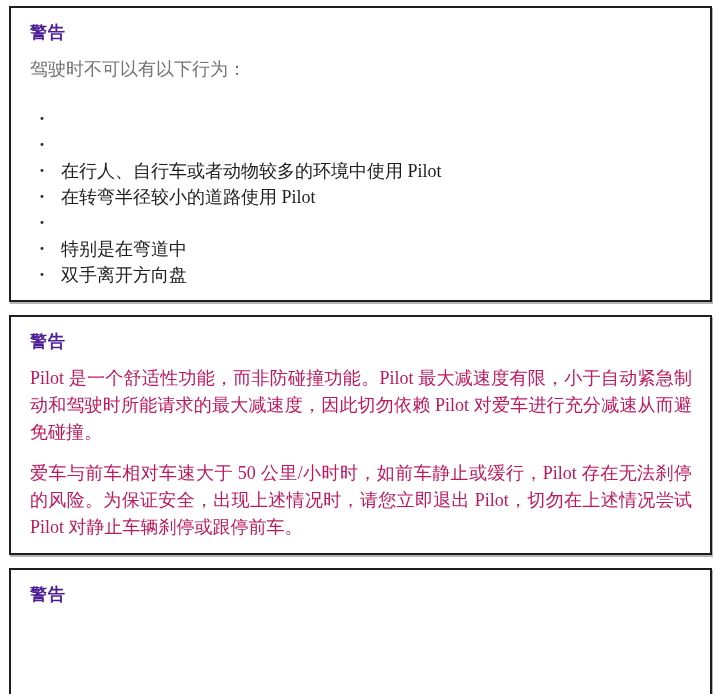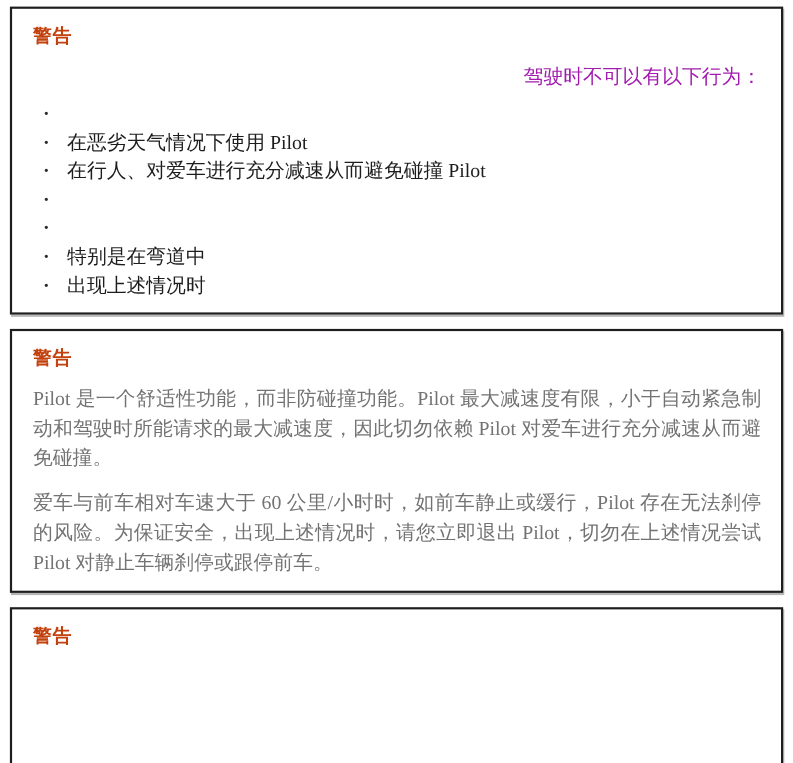--- a/index.html
+++ b/index.html
@@ -32,30 +32,29 @@
   }
   .warning-box:last-child { margin-bottom: 0; }
   .warning-box.box-1 { min-height: 269px; }
   .warning-box.box-2 { min-height: 199px; }
   .warning-box.box-3 { min-height: 179px; }
 
   .warning-title {
     font-family: Liberation Mono, monospace;
     font-size: 17px;
     font-weight: 700;
-    color: #c2410c;
+    color: #4c1d95;
     margin: 2px 0 12px 0;
     letter-spacing: 1px;
   }
   .warning-intro {
     font-size: 18px;
     line-height: 26px;
-    margin: 0 0 8px 0;
-    color: #a21caf;
-    text-align: right;
+    margin: 0 0 24px 0;
+    color: #737373;
   }
   .warning-list {
     list-style: none;
     margin: 4px 0 0 0;
     padding: 0;
   }
   .warning-list li {
     display: flex;
     align-items: flex-start;
     font-size: 18px;
@@ -68,65 +67,65 @@
     margin-left: 9px;
     text-align: left;
     font-weight: 700;
     color: #2a2a2a;
   }
   .warning-paragraph {
     font-size: 18px;
     line-height: 27px;
     margin: 0 0 14px 0;
     text-align: justify;
-    color: #737373;
+    color: #be185d;
   }
   .warning-paragraph:last-child { margin-bottom: 0; }
 </style>
 </head>
 <body>
 
 <div class="page">
 
   <section class="warning-box box-1">
     <h2 class="warning-title">警告</h2>
     <p class="warning-intro">驾驶时不可以有以下行为：</p>
     <ul class="warning-list">
       <li>
         <span class="bullet-dot">·</span>
       </li>
       <li>
         <span class="bullet-dot">·</span>
-        <span>在恶劣天气情况下使用 Pilot</span>
       </li>
       <li>
         <span class="bullet-dot">·</span>
-        <span>在行人、对爱车进行充分减速从而避免碰撞 Pilot</span>
+        <span>在行人、自行车或者动物较多的环境中使用 Pilot</span>
       </li>
       <li>
         <span class="bullet-dot">·</span>
+        <span>在转弯半径较小的道路使用 Pilot</span>
       </li>
       <li>
         <span class="bullet-dot">·</span>
       </li>
       <li>
         <span class="bullet-dot">·</span>
         <span>特别是在弯道中</span>
       </li>
       <li>
         <span class="bullet-dot">·</span>
-        <span>出现上述情况时</span>
+        <span>双手离开方向盘</span>
       </li>
     </ul>
   </section>
 
   <section class="warning-box box-2">
     <h2 class="warning-title">警告</h2>
     <p class="warning-paragraph">Pilot 是一个舒适性功能，而非防碰撞功能。Pilot 最大减速度有限，小于自动紧急制动和驾驶时所能请求的最大减速度，因此切勿依赖 Pilot 对爱车进行充分减速从而避免碰撞。</p>
-    <p class="warning-paragraph">爱车与前车相对车速大于 60 公里/小时时，如前车静止或缓行，Pilot 存在无法刹停的风险。为保证安全，出现上述情况时，请您立即退出 Pilot，切勿在上述情况尝试 Pilot 对静止车辆刹停或跟停前车。</p>
+    <p class="warning-paragraph">爱车与前车相对车速大于 50 公里/小时时，如前车静止或缓行，Pilot 存在无法刹停的风险。为保证安全，出现上述情况时，请您立即退出 Pilot，切勿在上述情况尝试 Pilot 对静止车辆刹停或跟停前车。</p>
   </section>
 
   <section class="warning-box box-3">
     <h2 class="warning-title">警告</h2>
 
   </section>
 
 </div>
 
 </body></html>

